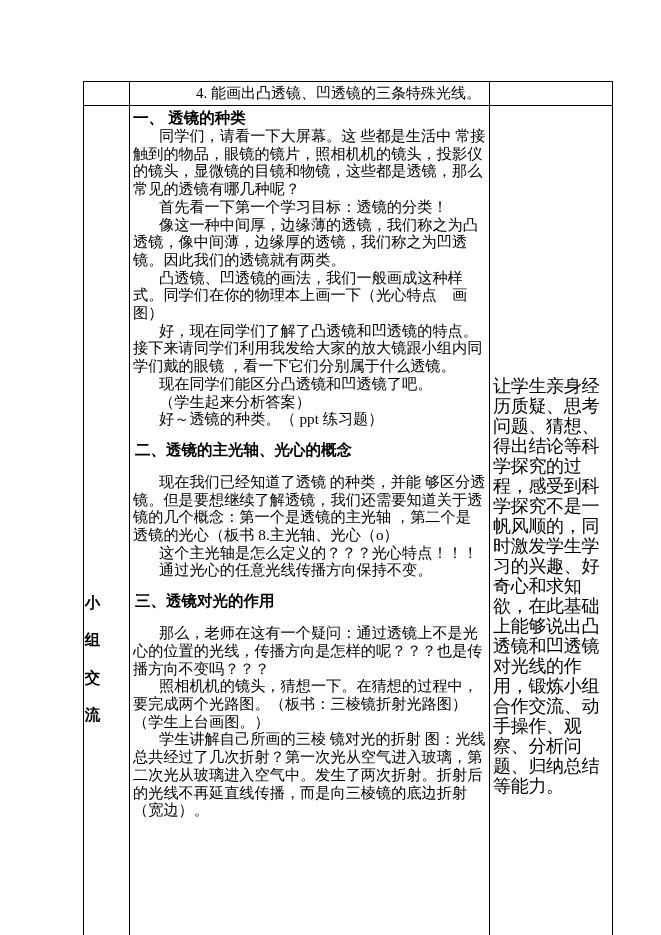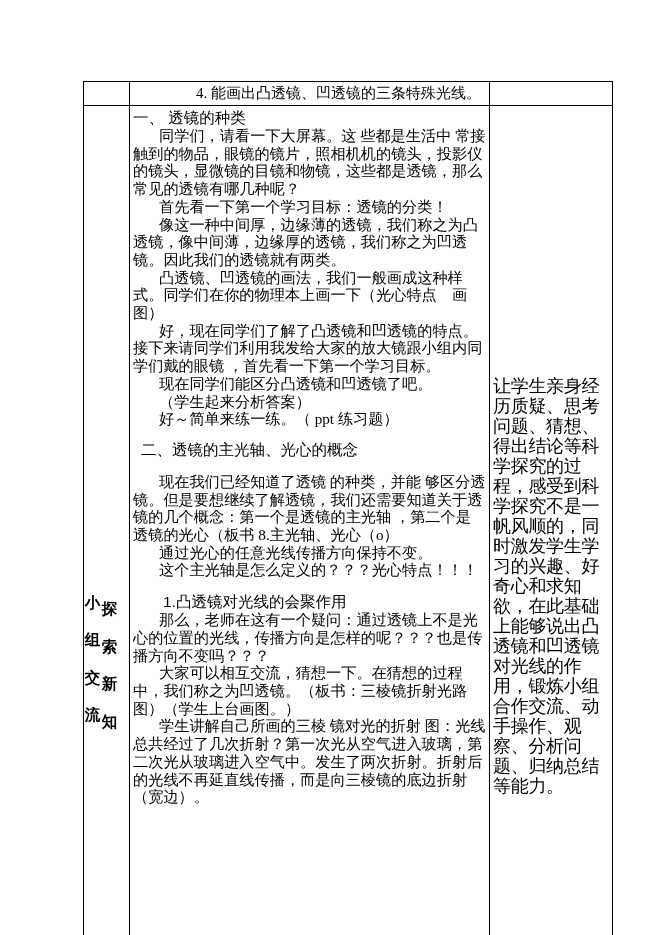--- a/index.html
+++ b/index.html
@@ -48,26 +48,26 @@
 
   
   .content-cell {
     padding: 2px 3px 0 3px;
     font-size: 15.2px;
     line-height: 17.7px;
   }
   .content-cell p { text-indent: 26px; }
   .hd {
     font-family: "Liberation Sans", "DejaVu Sans", sans-serif;
-    font-weight: normal;
+    font-weight: bold;
     font-size: 15.5px;
     line-height: 19px;
     text-indent: 0;
   }
-  .hd-sec  { margin: 12px 0 14px 8px; }   
+  .hd-sec  { margin: 12px 0 14px 2px; }   
   .hd-sub  { margin: 13px 0 0 0; text-indent: 30px; }  
 
   
   .comment-cell {
     padding: 270px 2px 0 3px;
     font-size: 18px;
     line-height: 20px;
     letter-spacing: -0.3px;
   }
 </style>
@@ -77,40 +77,39 @@
 <div class="tbl">
 
   <div class="cell b-r b-b"></div>
   <div class="cell b-r b-b objective-cell">
     <span>4. 能画出凸透镜、凹透镜的三条特殊光线。</span>
   </div>
   <div class="cell b-b"></div>
 
   <div class="cell b-r stage-cell">
     <div class="stage-group">小组交流</div>
-    <div class="stage-group">探索新知</div>
   </div>
 
   <div class="cell b-r content-cell">
     <div class="hd">一、 透镜的种类</div>
     <p>同学们，请看一下大屏幕。这 些都是生活中 常接触到的物品，眼镜的镜片，照相机机的镜头，投影仪的镜头，显微镜的目镜和物镜，这些都是透镜，那么常见的透镜有哪几种呢？</p>
     <p>首先看一下第一个学习目标：透镜的分类！</p>
     <p>像这一种中间厚，边缘薄的透镜，我们称之为凸透镜，像中间薄，边缘厚的透镜，我们称之为凹透镜。因此我们的透镜就有两类。</p>
     <p>凸透镜、凹透镜的画法，我们一般画成这种样式。同学们在你的物理本上画一下（光心特点　画图）</p>
-    <p>好，现在同学们了解了凸透镜和凹透镜的特点。接下来请同学们利用我发给大家的放大镜跟小组内同学们戴的眼镜 ，首先看一下第一个学习目标。</p>
+    <p>好，现在同学们了解了凸透镜和凹透镜的特点。接下来请同学们利用我发给大家的放大镜跟小组内同学们戴的眼镜 ，看一下它们分别属于什么透镜。</p>
     <p>现在同学们能区分凸透镜和凹透镜了吧。</p>
     <p>（学生起来分析答案）</p>
-    <p>好～简单来练一练。（ ppt 练习题）</p>
+    <p>好～透镜的种类。（ ppt 练习题）</p>
     <div class="hd hd-sec">二、透镜的主光轴、光心的概念</div>
     <p>现在我们已经知道了透镜 的种类，并能 够区分透镜。但是要想继续了解透镜，我们还需要知道关于透镜的几个概念：第一个是透镜的主光轴 ，第二个是透镜的光心（板书 8.主光轴、光心（o）</p>
+    <p>这个主光轴是怎么定义的？？？光心特点！！！</p>
     <p>通过光心的任意光线传播方向保持不变。</p>
-    <p>这个主光轴是怎么定义的？？？光心特点！！！</p>
-    <div class="hd hd-sub">1.凸透镜对光线的会聚作用</div>
+    <div class="hd hd-sec">三、透镜对光的作用</div>
     <p>那么，老师在这有一个疑问：通过透镜上不是光心的位置的光线，传播方向是怎样的呢？？？也是传播方向不变吗？？？</p>
-    <p>大家可以相互交流，猜想一下。在猜想的过程中，我们称之为凹透镜。（板书：三棱镜折射光路图）（学生上台画图。）</p>
+    <p>照相机机的镜头，猜想一下。在猜想的过程中，要完成两个光路图。（板书：三棱镜折射光路图）（学生上台画图。）</p>
     <p>学生讲解自己所画的三棱 镜对光的折射 图：光线总共经过了几次折射？第一次光从空气进入玻璃，第二次光从玻璃进入空气中。发生了两次折射。折射后的光线不再延直线传播，而是向三棱镜的底边折射（宽边）。</p>
 
   </div>
 
   <div class="cell comment-cell">
     <span>让学生亲身经历质疑、思考问题、猜想、得出结论等科学探究的过程，感受到科学探究不是一帆风顺的，同时激发学生学习的兴趣、好奇心和求知欲，在此基础上能够说出凸透镜和凹透镜对光线的作用，锻炼小组合作交流、动手操作、观察、分析问题、归纳总结等能力。</span>
   </div>
 
 </div>
 

